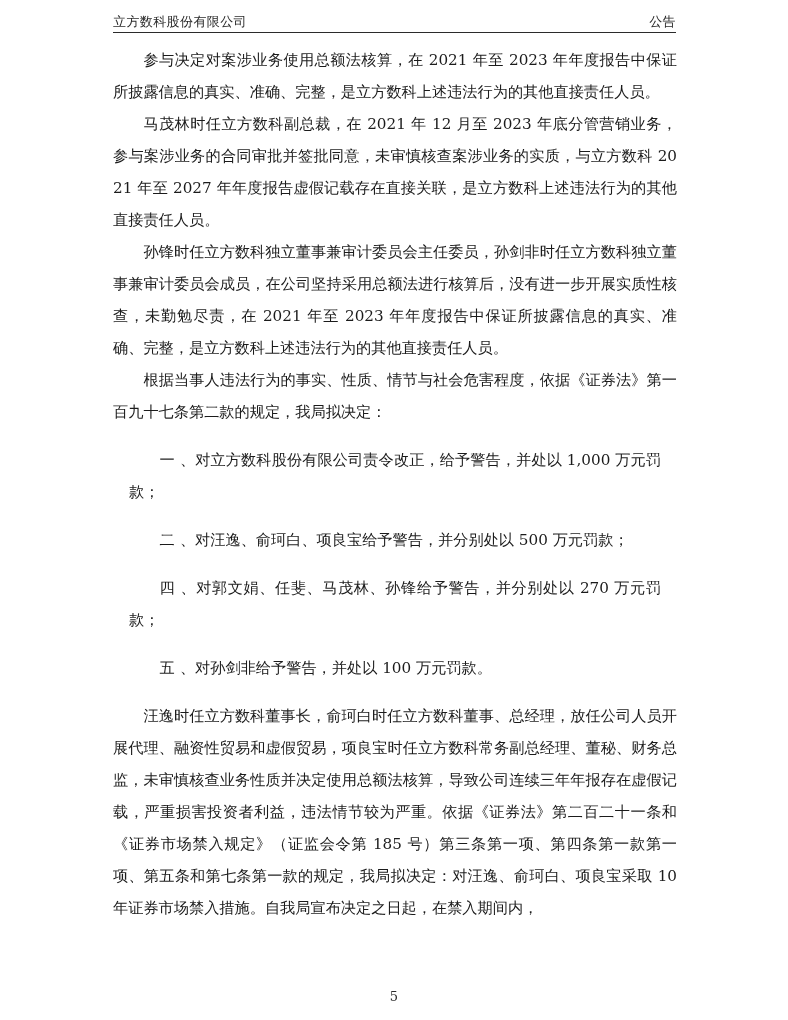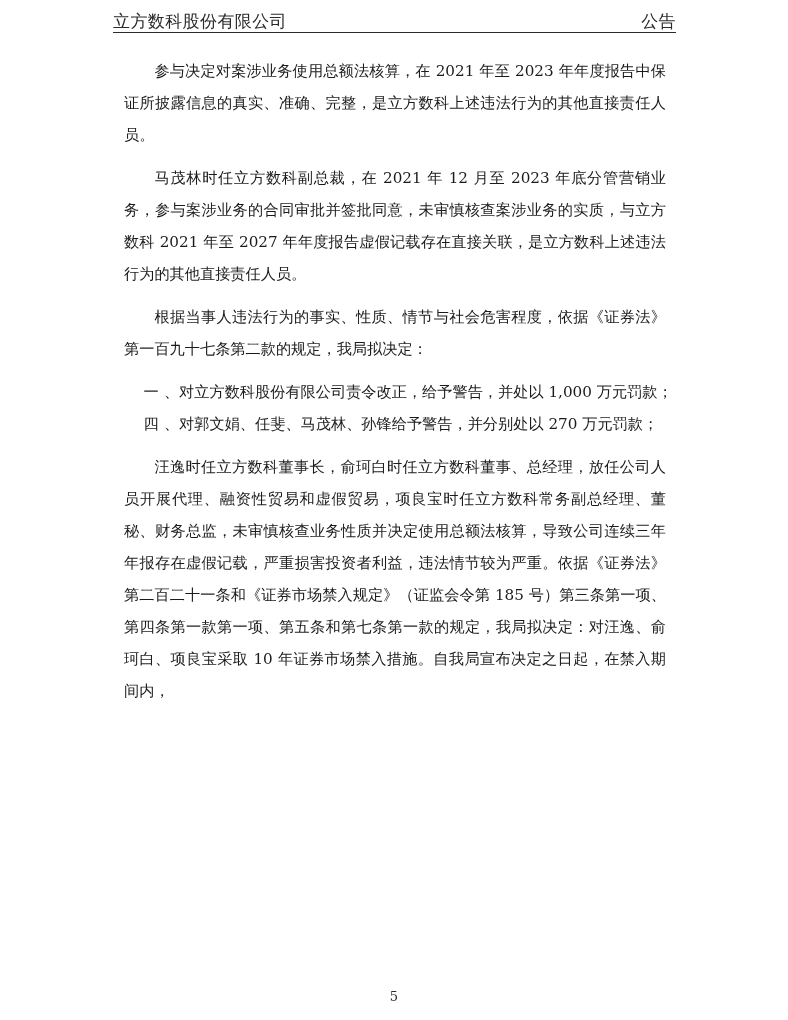--- a/index.html
+++ b/index.html
@@ -27,21 +27,21 @@
 
   
   .header {
     position: absolute;
     left: 113px;
     top: 14px;
     width: 563px;
     display: flex;
     justify-content: space-between;
     align-items: flex-end;
-    font-size: 17px;
+    font-size: 13px;
     line-height: 15px;
     color: #2b2b2b;
     letter-spacing: 0.4px;
   }
   .header-left { white-space: nowrap; }
   .header-right { white-space: nowrap; }
 
   .header-rule {
     position: absolute;
     left: 113px;
@@ -58,29 +58,29 @@
     top: 44px;
     width: 564px;
     font-size: 15.2px;
     line-height: 32px;
     text-align: justify;
     text-justify: inter-ideograph;
     color: #1b1b1b;
   }
 
   .para {
-    margin: 11px;
+    margin: 0;
     text-indent: 2em;
     text-align: justify;
     text-justify: inter-ideograph;
     word-break: break-all;
   }
 
   .list-item {
-    margin: 0;
+    margin: 16px;
     text-indent: 2em;
     text-align: justify;
     text-justify: inter-ideograph;
     word-break: break-all;
   }
   .list-item .marker {
     margin-right: 0.35em;
   }
 
   
@@ -103,24 +103,27 @@
   <div class="header">
     <span class="header-left">立方数科股份有限公司</span>
     <span class="header-right">公告</span>
   </div>
   <div class="header-rule"></div>
 
   <div class="content">
 
     <p class="para">参与决定对案涉业务使用总额法核算，在 2021 年至 2023 年年度报告中保证所披露信息的真实、准确、完整，是立方数科上述违法行为的其他直接责任人员。</p>
     <p class="para">马茂林时任立方数科副总裁，在 2021 年 12 月至 2023 年底分管营销业务，参与案涉业务的合同审批并签批同意，未审慎核查案涉业务的实质，与立方数科 2021 年至 2027 年年度报告虚假记载存在直接关联，是立方数科上述违法行为的其他直接责任人员。</p>
+    <p class="para">孙锋时任立方数科独立董事兼审计委员会主任委员，孙剑非时任立方数科独立董事兼审计委员会成员，在公司坚持采用总额法进行核算后，没有进一步开展实质性核查，未勤勉尽责，在 2021 年至 2023 年年度报告中保证所披露信息的真实、准确、完整，是立方数科上述违法行为的其他直接责任人员。</p>
     <p class="para">根据当事人违法行为的事实、性质、情节与社会危害程度，依据《证券法》第一百九十七条第二款的规定，我局拟决定：</p>
 
     <p class="list-item"><span class="marker">一</span><span>、对立方数科股份有限公司责令改正，给予警告，并处以 1,000 万元罚款；</span></p>
+    <p class="list-item"><span class="marker">二</span><span>、对汪逸、俞珂白、项良宝给予警告，并分别处以 500 万元罚款；</span></p>
     <p class="list-item"><span class="marker">四</span><span>、对郭文娟、任斐、马茂林、孙锋给予警告，并分别处以 270 万元罚款；</span></p>
+    <p class="list-item"><span class="marker">五</span><span>、对孙剑非给予警告，并处以 100 万元罚款。</span></p>
 
     <p class="para">汪逸时任立方数科董事长，俞珂白时任立方数科董事、总经理，放任公司人员开展代理、融资性贸易和虚假贸易，项良宝时任立方数科常务副总经理、董秘、财务总监，未审慎核查业务性质并决定使用总额法核算，导致公司连续三年年报存在虚假记载，严重损害投资者利益，违法情节较为严重。依据《证券法》第二百二十一条和《证券市场禁入规定》（证监会令第 185 号）第三条第一项、第四条第一款第一项、第五条和第七条第一款的规定，我局拟决定：对汪逸、俞珂白、项良宝采取 10 年证券市场禁入措施。自我局宣布决定之日起，在禁入期间内，</p>
 
   </div>
 
   <div class="footer">
     <span>5</span>
   </div>
 
 </div>

